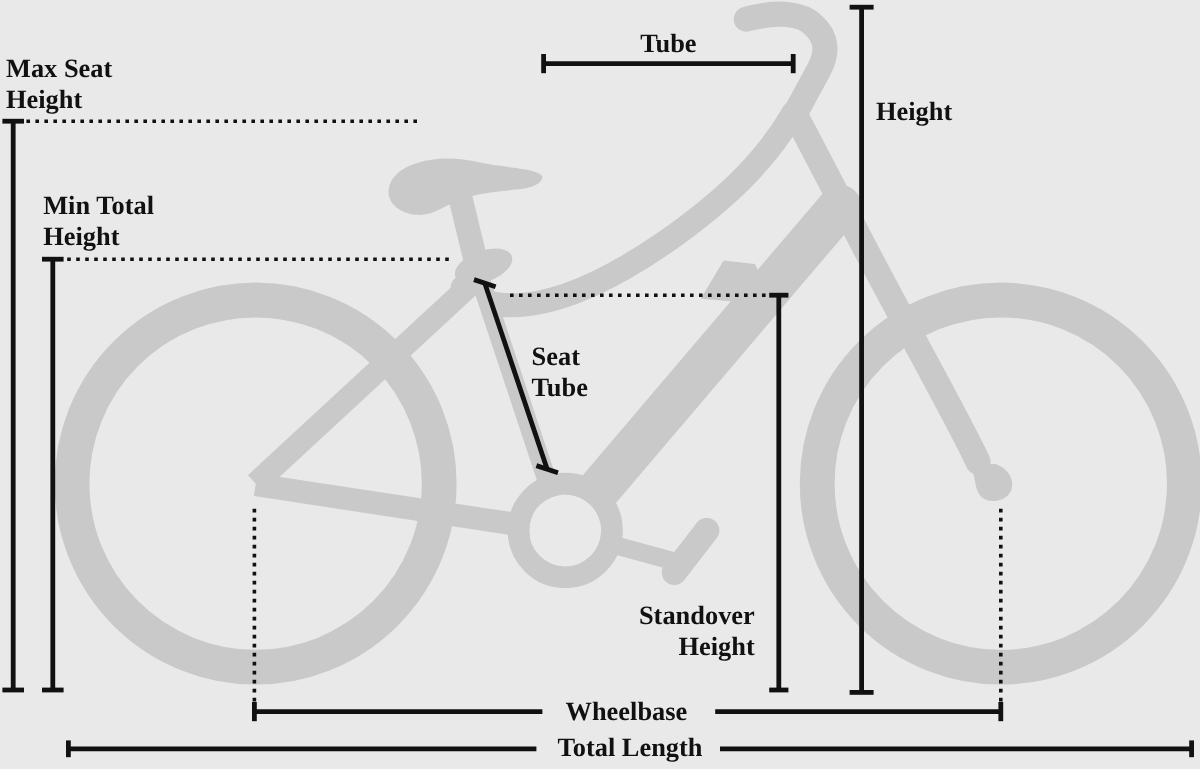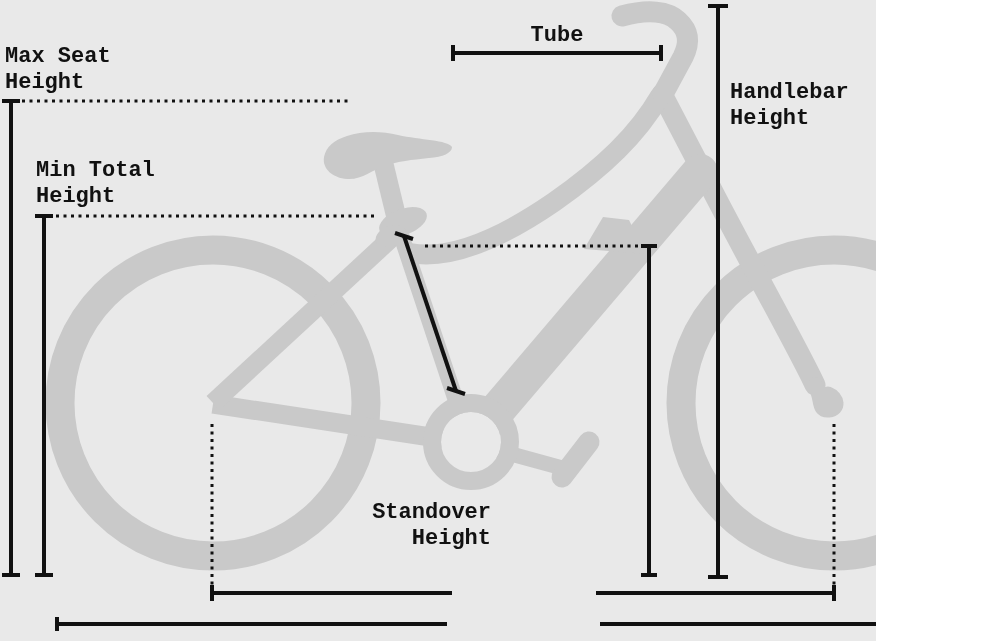--- a/index.html
+++ b/index.html
@@ -4,24 +4,24 @@
 <style>
   :root{
     --background:#e9e9e9;
     --bike-silhouette:#c9c9c9;
     --measurement:#111111;
   }
   html,body{margin:0;padding:0;}
   body{background:#ffffff;}
   .stage{
     position:relative;
-    width:876px;height:641px;
+    width:1000px;height:641px;
     background:var(--background);
     overflow:hidden;
-    font-family:Liberation Mono, monospace;
+    font-family:Liberation Serif, serif;
   }
   .stage svg{position:absolute;left:0;top:0;}
   .lbl{
     position:absolute;
     font-weight:700;
     font-size:22px;
     line-height:26px;
     color:var(--measurement);
     white-space:nowrap;
   }
@@ -137,25 +137,30 @@
   </div>
 
   <div class="lbl" style="left:36px;top:158px;">
     <div>Min Total</div>
     <div>Height</div>
   </div>
 
   <div class="lbl center" style="left:557px;top:23px;">Tube</div>
 
   <div class="lbl" style="left:730px;top:80px;">
-    <div>Handlebar</div>
     <div>Height</div>
   </div>
 
+  <div class="lbl" style="left:443px;top:284px;">
+    <div>Seat</div>
+    <div>Tube</div>
+  </div>
 
-  <div class="lbl right" style="right:385px;top:500px;">
+  <div class="lbl right" style="right:371px;top:500px;">
     <div>Standover</div>
     <div>Height</div>
   </div>
 
+  <div class="lbl center" style="left:522px;top:580px;">Wheelbase</div>
 
+  <div class="lbl center" style="left:525px;top:610px;">Total Length</div>
 
 </div>
 
 </body></html>

